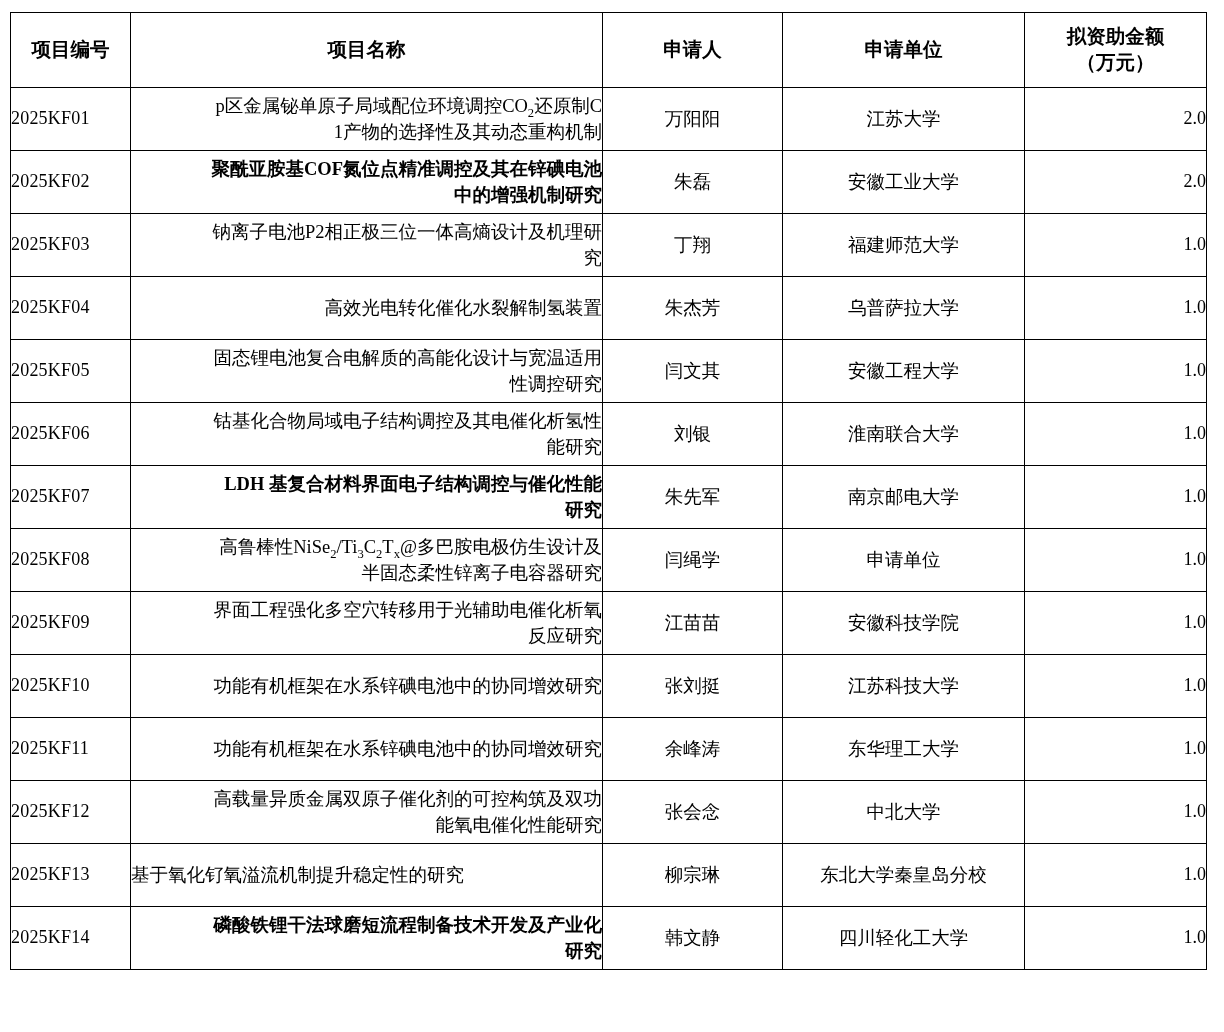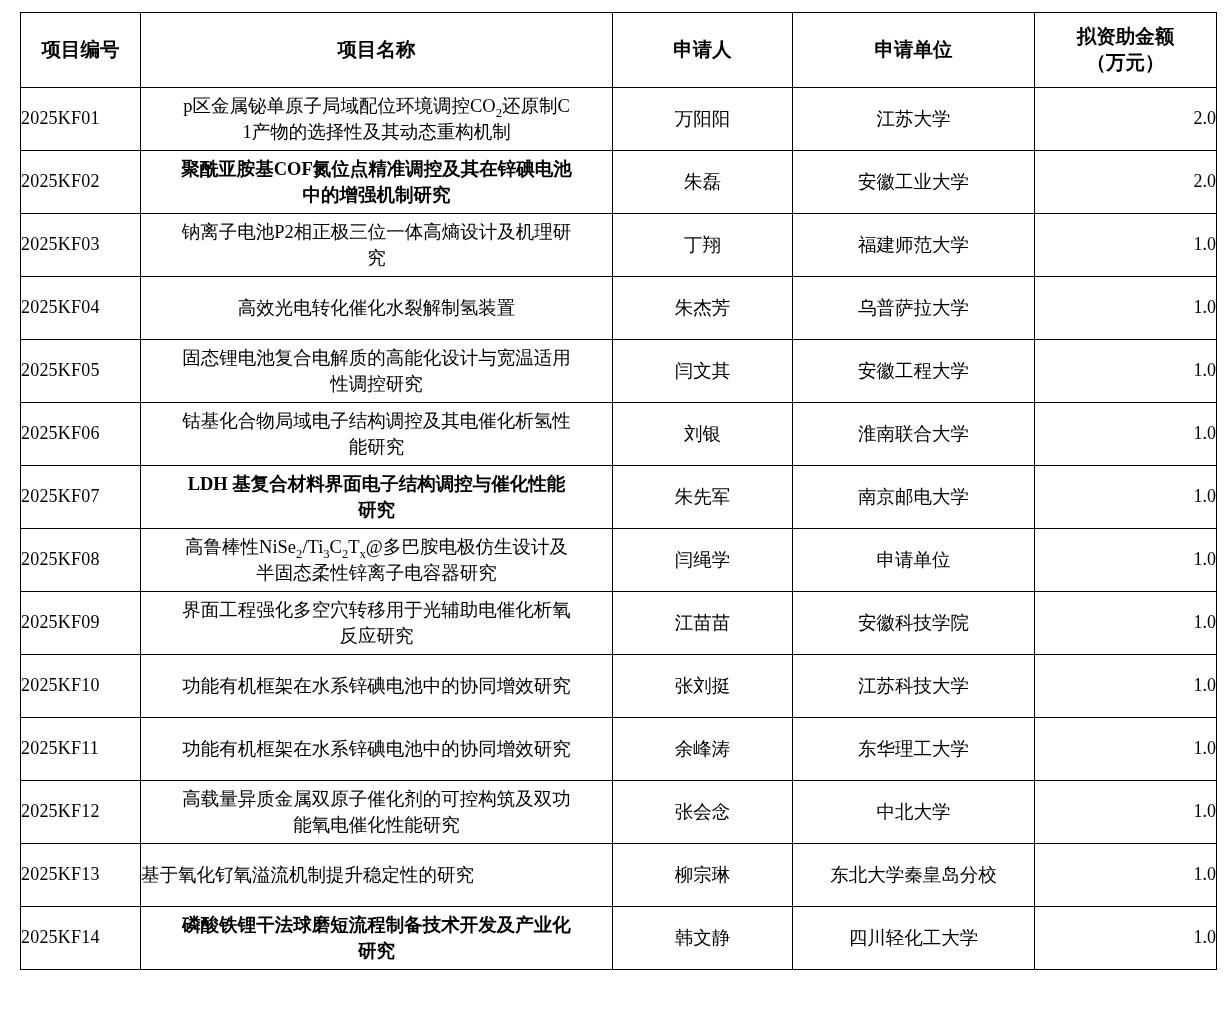--- a/index.html
+++ b/index.html
@@ -11,21 +11,21 @@
     width: 1224px;
     height: 1032px;
     font-family: "Liberation Serif", "DejaVu Serif", serif;
     color: #000000;
   }
   .page {
     width: 1224px;
     height: 1032px;
     position: relative;
     box-sizing: border-box;
-    padding: 12px 14px 0 20px;
+    padding: 12px 14px 0 10px;
   }
   table.grant-table {
     width: 1196px;
     border-collapse: collapse;
     table-layout: fixed;
   }
   table.grant-table th,
   table.grant-table td {
     border: 1px solid #000000;
     padding: 0;
@@ -48,21 +48,21 @@
 
   td.cell {
     font-size: 18.5px;
     line-height: 1.42;
   }
   td.c-code {
     font-size: 18px;
     letter-spacing: 0.2px;
   }
   td.c-name {
-    text-align: center;
+    text-align: right;
     padding: 4px 10px 4px 10px;
   }
   td.c-name.center {
     text-align: left;
   }
   td.c-person,
   td.c-org {
     text-align: center;
   }
   td.c-amount {

